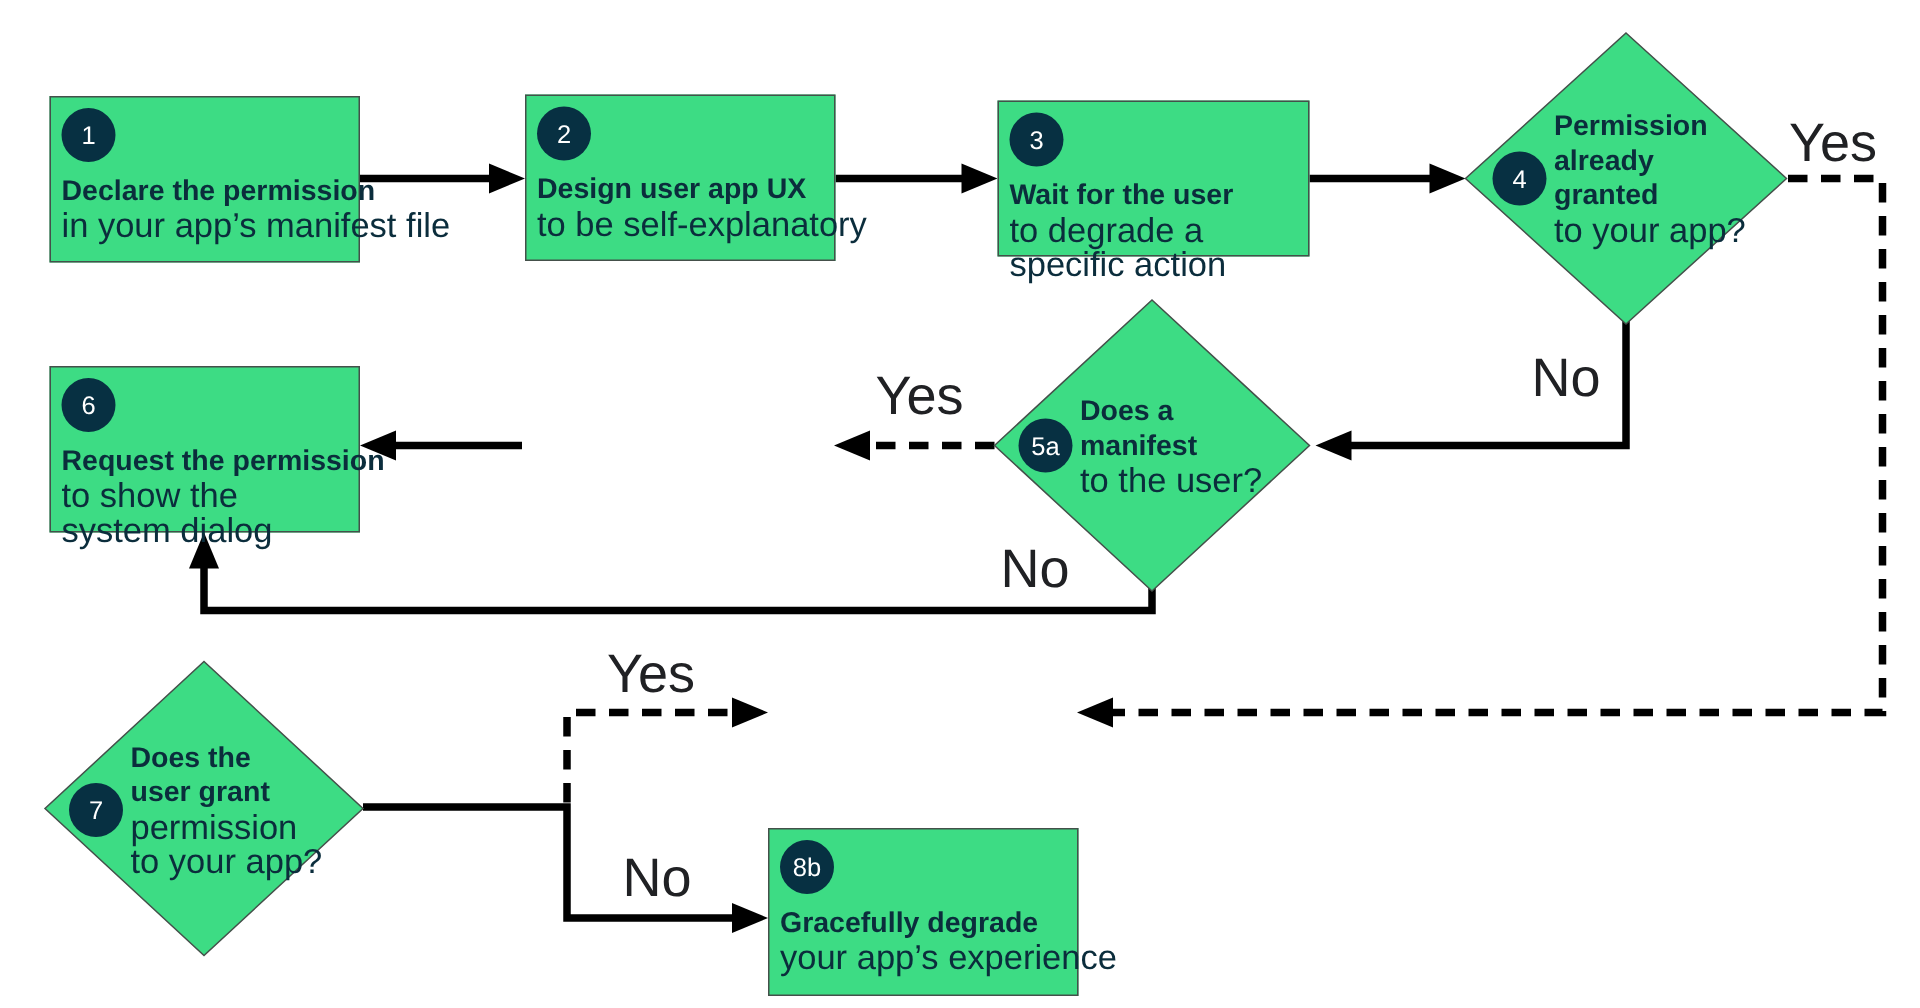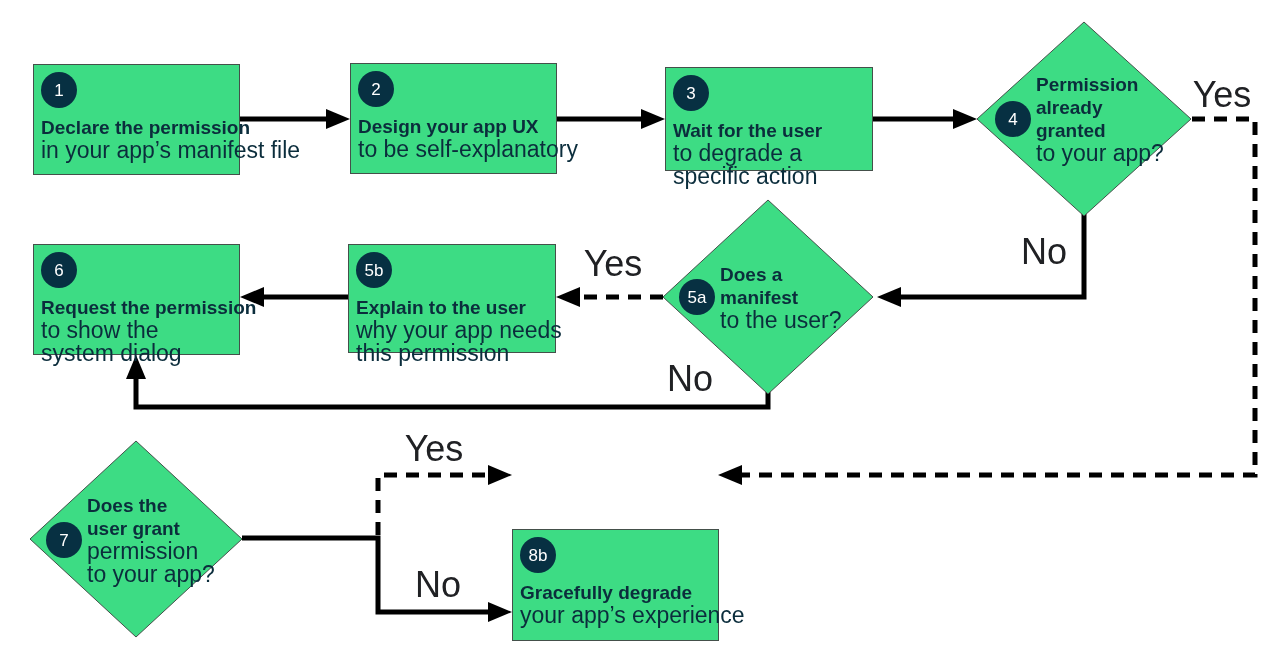--- a/index.html
+++ b/index.html
@@ -92,47 +92,41 @@
   </svg>
 
   <div class="box" style="left:33px;top:64px;width:207px;height:111px">
     <div class="badge">1</div>
     <div class="ntitle">Declare the permission</div>
     <div class="nline">in your app’s manifest file</div>
   </div>
 
   <div class="box" style="left:350px;top:63px;width:207px;height:111px">
     <div class="badge">2</div>
-    <div class="ntitle">Design your app UX</div>
+    <div class="ntitle">Design user app UX</div>
     <div class="nline">to be self-explanatory</div>
   </div>
 
   <div class="box" style="left:665px;top:67px;width:208px;height:104px">
     <div class="badge">3</div>
     <div class="ntitle">Wait for the user</div>
     <div class="nline">to degrade a</div>
     <div class="nline">specific action</div>
   </div>
 
   <div class="box" style="left:33px;top:244px;width:207px;height:111px">
     <div class="badge">6</div>
     <div class="ntitle">Request the permission</div>
     <div class="nline">to show the</div>
     <div class="nline">system dialog</div>
   </div>
 
-  <div class="box" style="left:348px;top:244px;width:208px;height:109px">
-    <div class="badge">5b</div>
-    <div class="ntitle">Explain to the user</div>
-    <div class="nline">why your app needs</div>
-    <div class="nline">this permission</div>
-  </div>
 
 
-  <div class="box" style="left:512px;top:529px;width:207px;height:112px">
+  <div class="box" style="left:512px;top:552px;width:207px;height:112px">
     <div class="badge">8b</div>
     <div class="ntitle">Gracefully degrade</div>
     <div class="nline">your app’s experience</div>
   </div>
 
   <div class="dcontent" style="left:995px;top:67px;width:185px;height:104px">
     <div class="badge">4</div>
     <div class="dtext">
       <div class="ntitle">Permission</div>
       <div class="ntitle">already</div>

